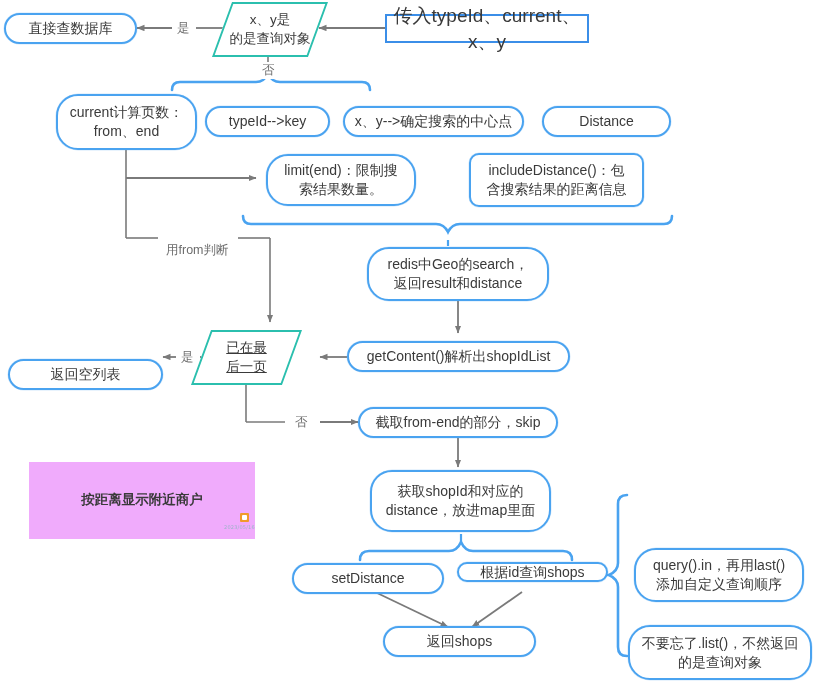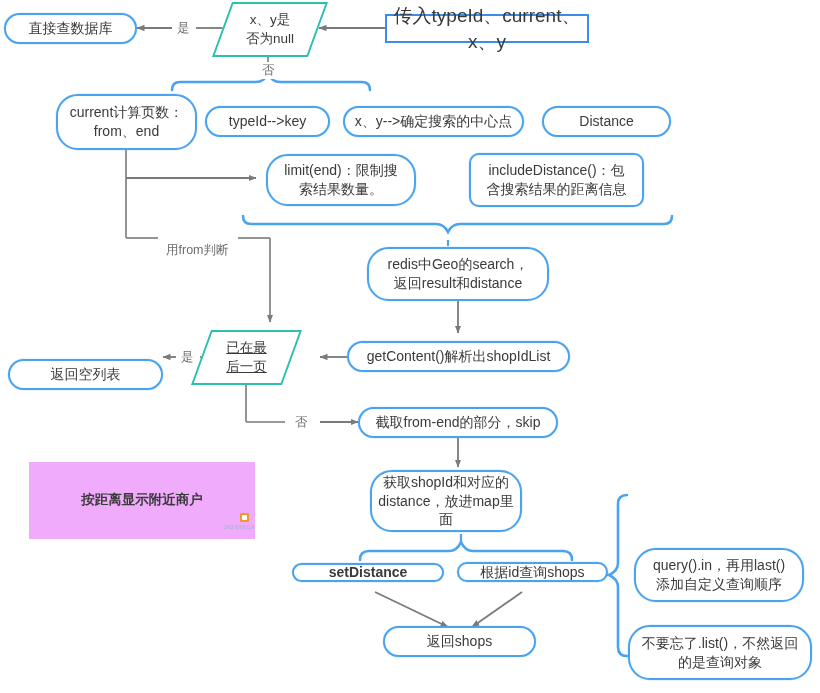--- a/index.html
+++ b/index.html
@@ -169,21 +169,21 @@
     <path d="M609,575 L604,575" stroke="#4aa3f0" stroke-width="2.2" fill="none"></path>
   </svg>
 
   <div class="node n-round" style="left:4px; top:13px; width:133px; height:31px;">
     <span class="txt">直接查数据库</span>
   </div>
 
   <div class="node n-dec" style="left:222px; top:2px; width:96px; height:55px;">
     <div class="para"></div>
     <span class="txt">x、y是
-否为null</span>
+的是查询对象</span>
   </div>
 
   <div class="node n-rect" style="left:385px; top:14px; width:204px; height:29px;">
     <span class="txt">传入typeId、current、x、y</span>
   </div>
 
   <div class="node n-round" style="left:56px; top:94px; width:141px; height:56px;">
     <span class="txt">current计算页数：
 from、end</span>
   </div>
@@ -226,26 +226,26 @@
   </div>
 
   <div class="node n-round" style="left:8px; top:359px; width:155px; height:31px;">
     <span class="txt">返回空列表</span>
   </div>
 
   <div class="node n-round" style="left:358px; top:407px; width:200px; height:31px;">
     <span class="txt">截取from-end的部分，skip</span>
   </div>
 
-  <div class="node n-round" style="left:370px; top:470px; width:152px; height:62px;">
+  <div class="node n-round" style="left:370px; top:470px; width:181px; height:62px;">
     <span class="txt">获取shopId和对应的
 distance，放进map里面</span>
   </div>
 
-  <div class="node n-round" style="left:292px; top:563px; width:152px; height:19px;font-weight:bold;">
+  <div class="node n-round" style="left:292px; top:563px; width:152px; height:31px;">
     <span class="txt">setDistance</span>
   </div>
 
   <div class="node n-round" style="left:457px; top:562px; width:151px; height:20px;">
     <span class="txt">根据id查询shops</span>
   </div>
 
   <div class="node n-round" style="left:383px; top:626px; width:153px; height:31px;">
     <span class="txt">返回shops</span>
   </div>

